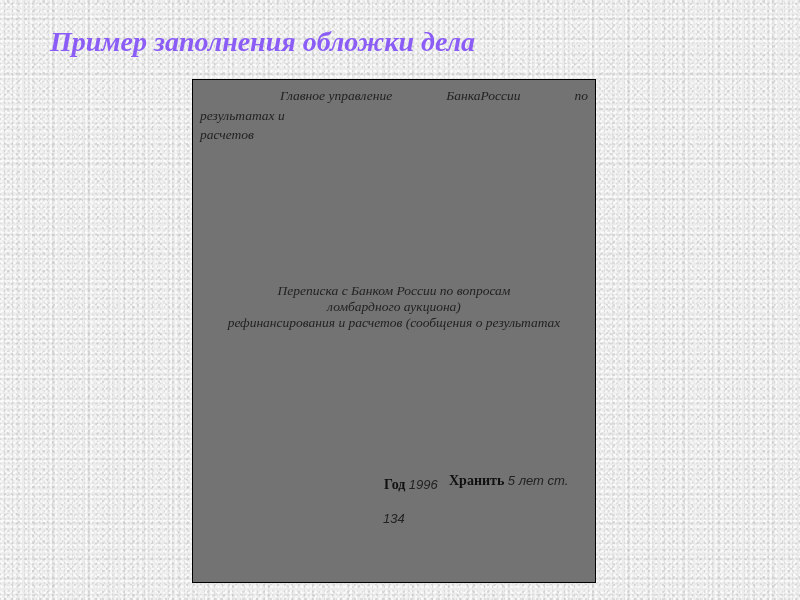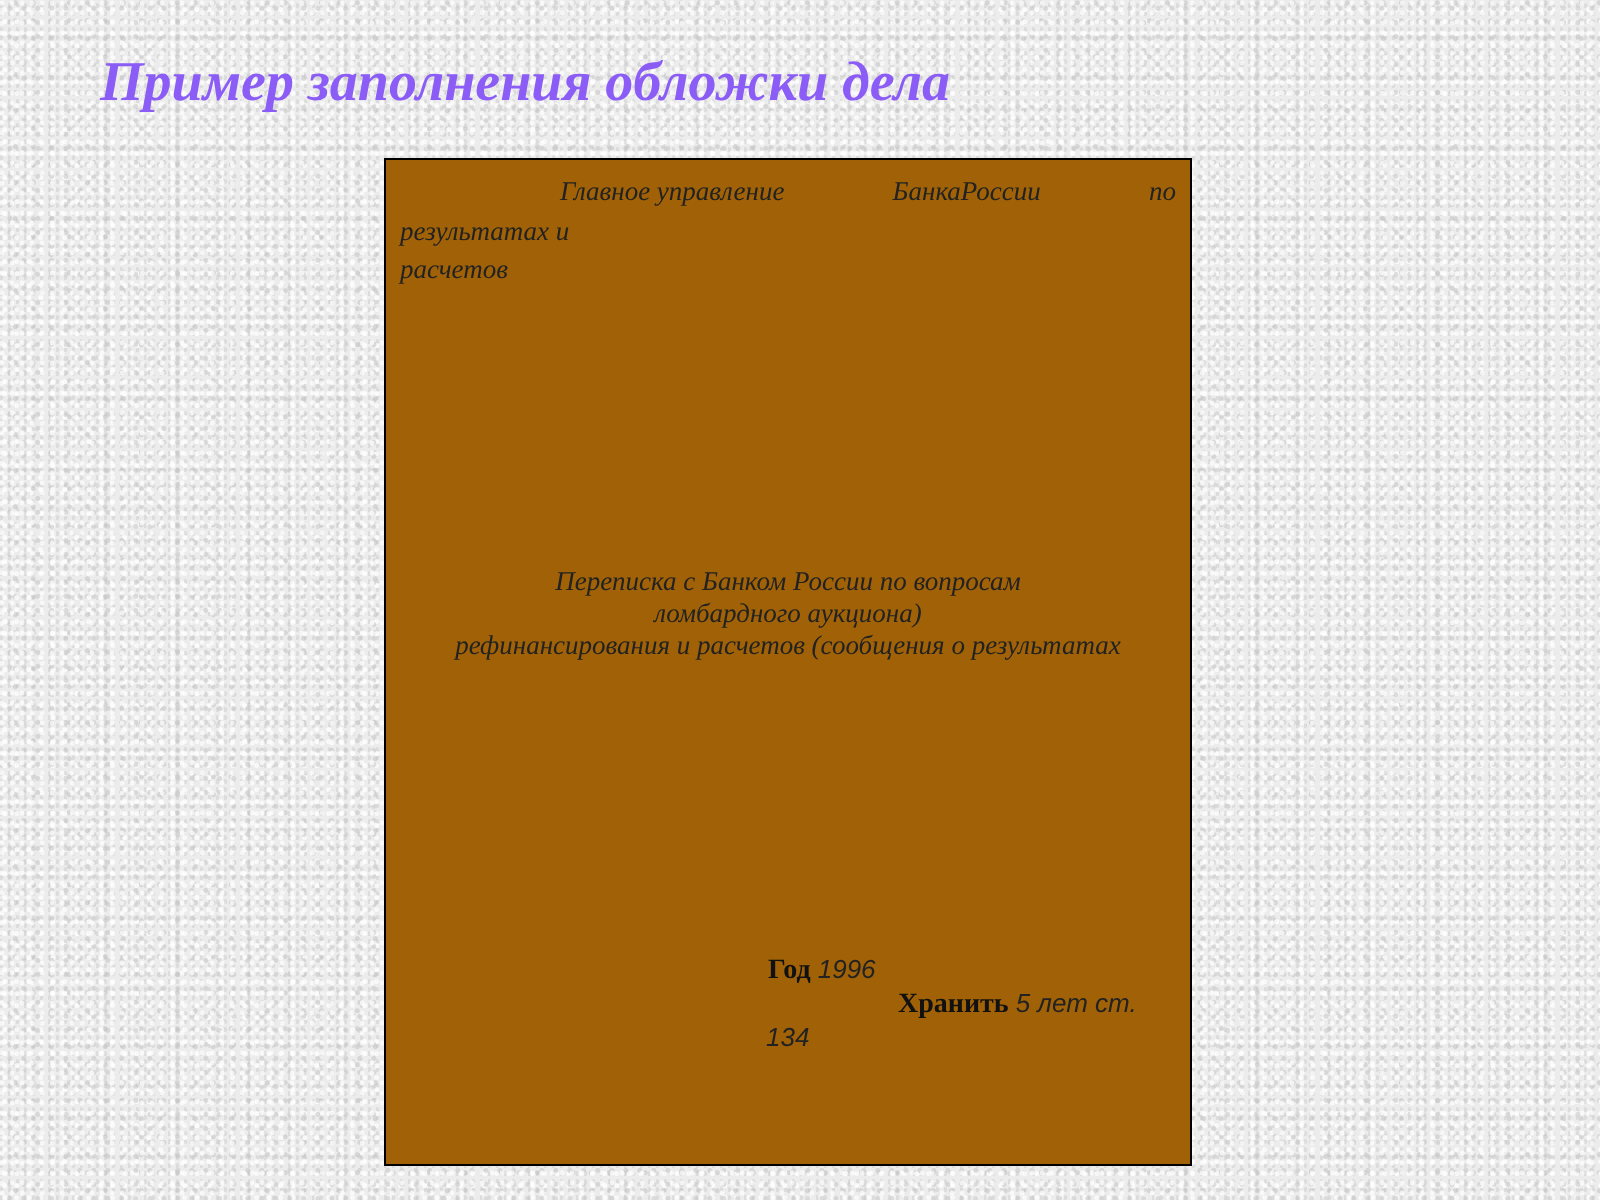--- a/index.html
+++ b/index.html
@@ -33,21 +33,21 @@
       line-height: 44px;
       color: #8b5cf6;
       white-space: nowrap;
     }
     .cover {
       position: absolute;
       left: 192px;
       top: 79px;
       width: 402px;
       height: 502px;
-      background: #a16207;
+      background: #737373;
       border: 1px solid #000000;
       box-sizing: content-box;
     }
     .org {
       position: absolute;
       left: 7px;
       top: 6px;
       width: 388px;
       font-family: "Liberation Serif", serif;
       font-style: italic;
@@ -91,21 +91,21 @@
       position: absolute;
       left: 191px;
       top: 397px;
       font-size: 14px;
       white-space: nowrap;
       color: #111;
     }
     .keep {
       position: absolute;
       left: 256px;
-      top: 414px;
+      top: 393px;
       font-size: 14px;
       white-space: nowrap;
       color: #111;
     }
     .keep-cont {
       position: absolute;
       left: 190px;
       top: 431px;
       font-size: 14px;
       white-space: nowrap;

